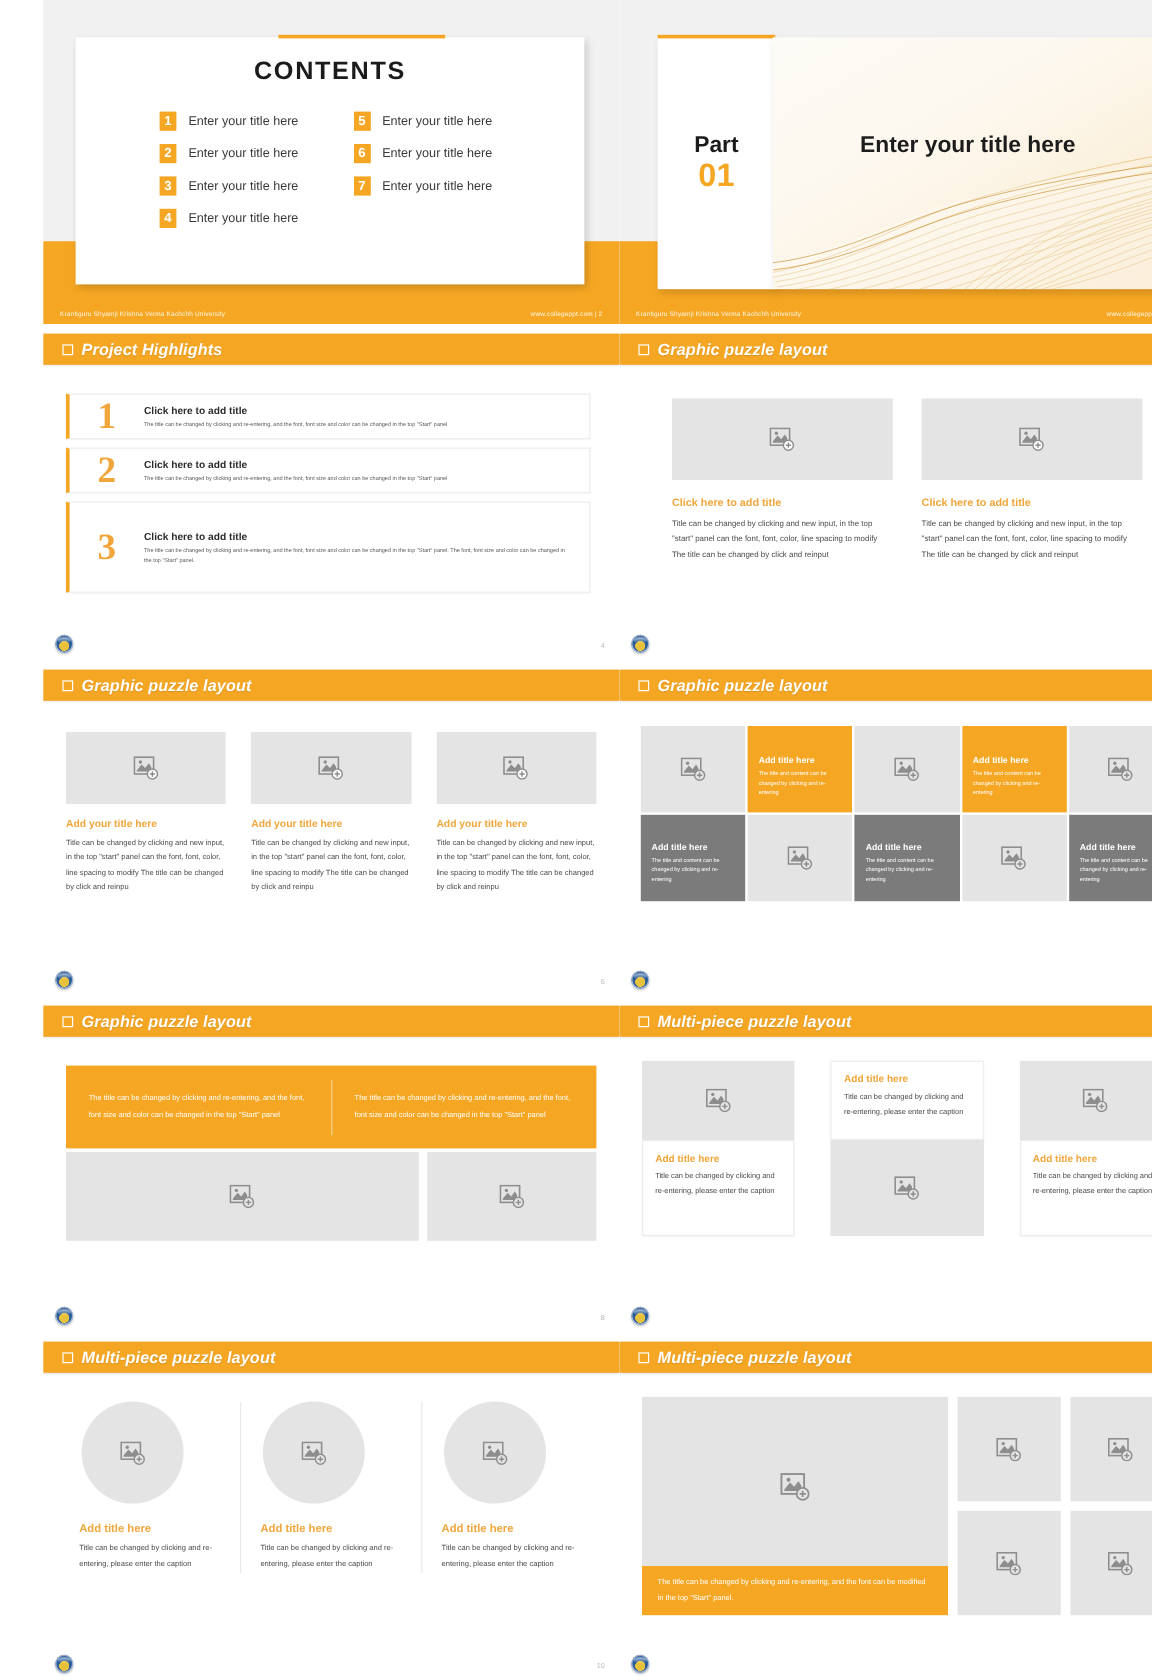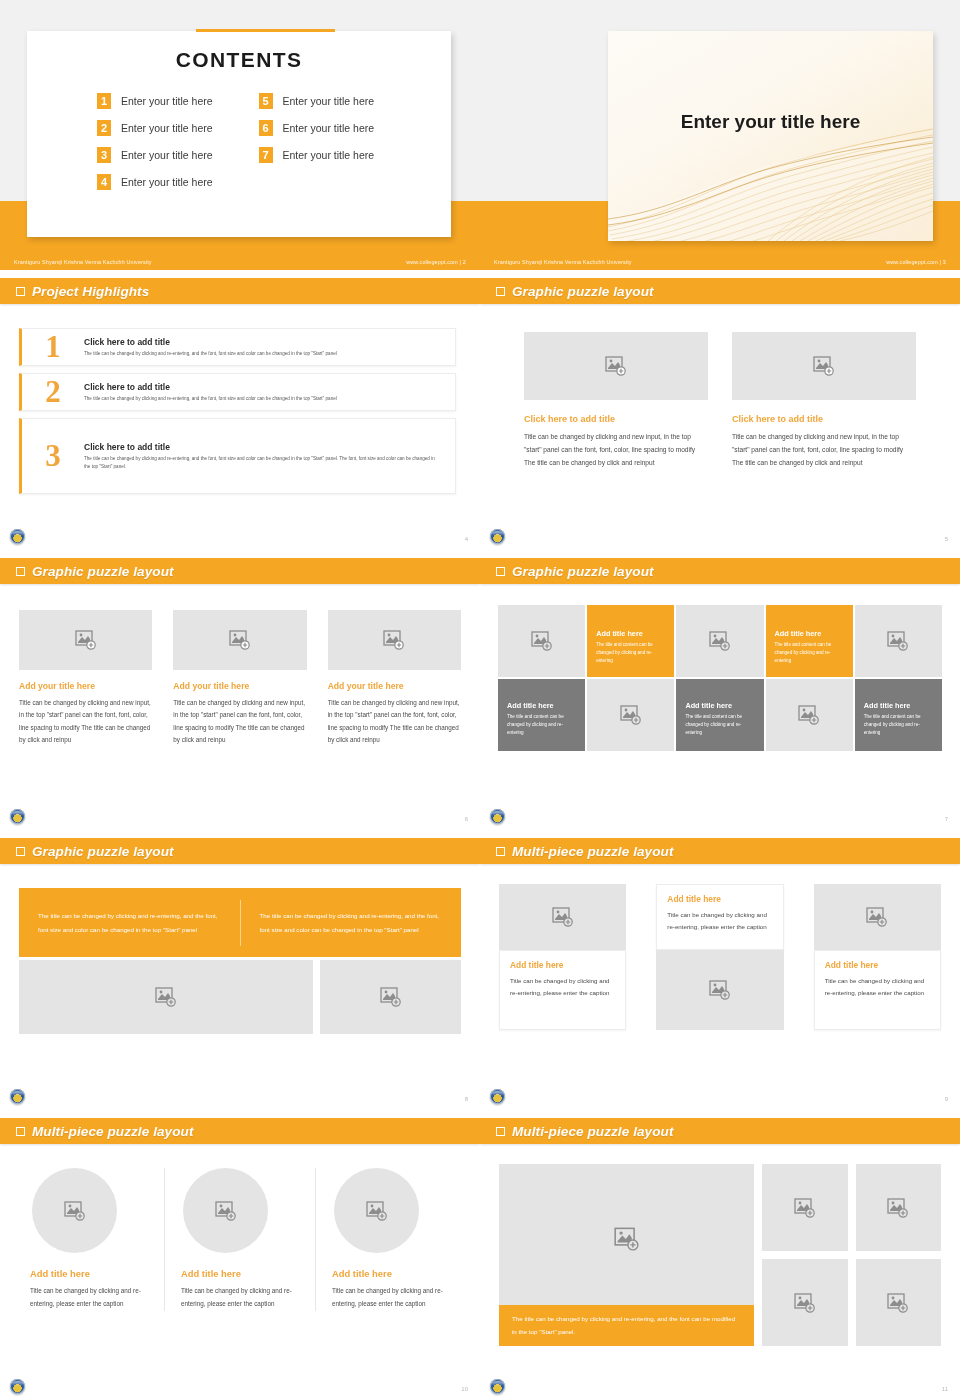--- a/index.html
+++ b/index.html
@@ -7,21 +7,21 @@
     width:960px; height:1400px;
     background:#ffffff;
     font-family:"Liberation Sans", sans-serif;
     overflow:hidden;
   }
   .sheet{ width:960px; height:1400px; position:relative; background:#fff; }
   .grid{
     display:grid;
     grid-template-columns:480px 480px;
     grid-template-rows:270px 280px 280px 280px 290px;
-    width:960px; height:1196px;
+    width:960px; height:1196px;padding-left:36px;
   }
   .cell{ position:relative; overflow:hidden; background:#fff; }
 
   
   .slide{
     position:absolute; left:0; top:0; right:0; bottom:0;
     background:#fff;
   }
 
   
@@ -256,20 +256,25 @@
     <div class="ftr">
       <span>Krantiguru Shyamji Krishna Verma Kachchh University</span>
       <span><span>www.collegeppt.com |</span> <span>2</span></span>
     </div>
   </div>
 </div>
 
 <div class="cell">
   <div class="slide s2">
     <div class="band"></div>
+    <div class="left">
+      <div class="topline"></div>
+      <div class="part">Part</div>
+      <div class="num01">01</div>
+    </div>
     <div class="right">
       <svg width="325" height="210" viewBox="0 0 325 210">
         <g fill="none" stroke="#D9A441" stroke-width="0.55" opacity="0.75">
           <path d="M0 196 C70 182 112 150 178 132 C236 116 290 104 325 98"></path>
           <path d="M0 200 C72 187 116 156 182 138 C240 122 292 110 325 104"></path>
           <path d="M2 204 C74 192 120 162 186 144 C244 128 294 116 325 110"></path>
           <path d="M4 208 C78 197 124 168 190 150 C248 134 296 122 325 116"></path>
           <path d="M8 212 C82 202 128 174 194 156 C252 140 298 128 325 122"></path>
           <path d="M12 216 C86 207 132 180 198 162 C256 146 300 134 325 128"></path>
           <path d="M18 220 C92 212 138 187 202 169 C260 153 302 141 325 135"></path>

